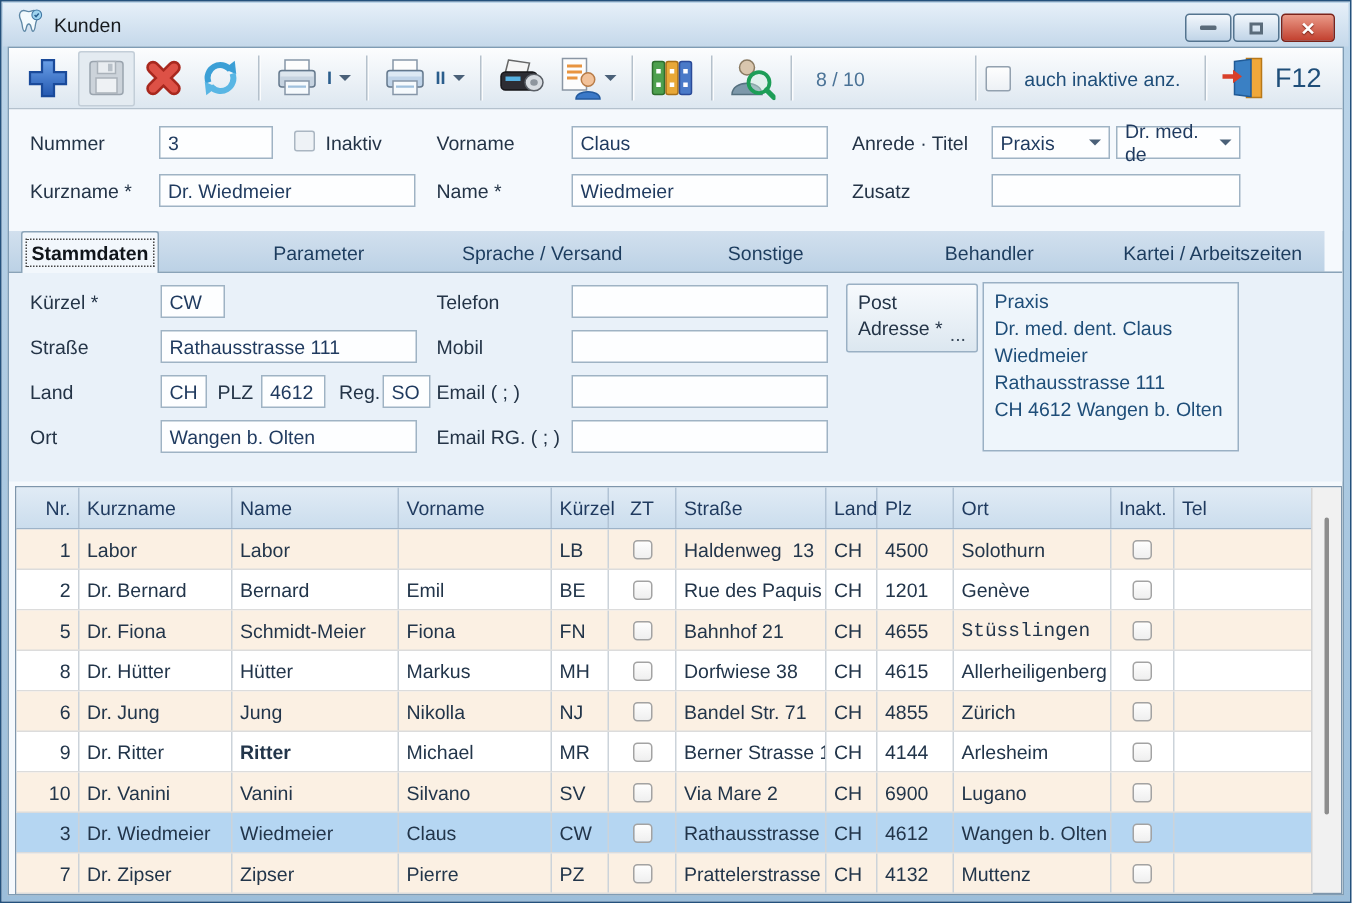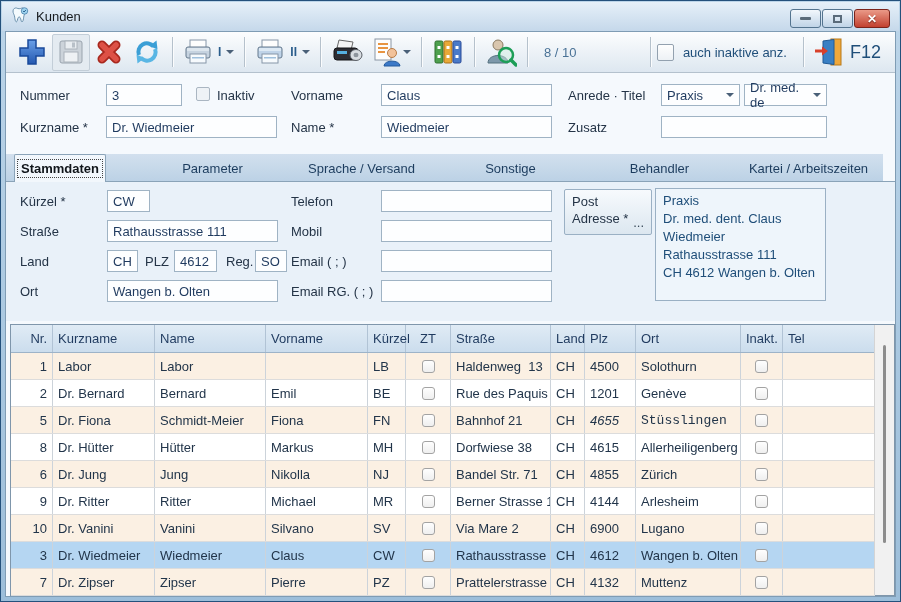--- a/index.html
+++ b/index.html
@@ -437,21 +437,21 @@
           </div>
           <div class="trow alt">
             <div class="tcell" style="width: 42px; justify-content: flex-end;">5</div>
             <div class="tcell" style="width: 102px;">Dr. Fiona</div>
             <div class="tcell" style="width: 111px;">Schmidt-Meier</div>
             <div class="tcell" style="width: 102px;">Fiona</div>
             <div class="tcell" style="width: 38px;">FN</div>
             <div class="tcell" style="width: 45px;"><span class="cb"></span></div>
             <div class="tcell" style="width: 100px;">Bahnhof 21</div>
             <div class="tcell" style="width: 34px;">CH</div>
-            <div class="tcell" style="width: 51px; font-style: italic;">4655</div>
+            <div class="tcell" style="width: 51px;">4655</div>
             <div class="tcell" style="width: 105px; font-family: Liberation Mono, monospace;">Stüsslingen</div>
             <div class="tcell" style="width: 42px;"><span class="cb"></span></div>
             <div class="tcell" style="width: 93px;"></div>
           </div>
           <div class="trow">
             <div class="tcell" style="width: 42px; justify-content: flex-end;">8</div>
             <div class="tcell" style="width: 102px;">Dr. Hütter</div>
             <div class="tcell" style="width: 111px;">Hütter</div>
             <div class="tcell" style="width: 102px;">Markus</div>
             <div class="tcell" style="width: 38px;">MH</div>
@@ -473,21 +473,21 @@
             <div class="tcell" style="width: 100px;">Bandel Str. 71</div>
             <div class="tcell" style="width: 34px;">CH</div>
             <div class="tcell" style="width: 51px;">4855</div>
             <div class="tcell" style="width: 105px; text-align: center;">Zürich</div>
             <div class="tcell" style="width: 42px;"><span class="cb"></span></div>
             <div class="tcell" style="width: 93px;"></div>
           </div>
           <div class="trow">
             <div class="tcell" style="width: 42px; justify-content: flex-end;">9</div>
             <div class="tcell" style="width: 102px;">Dr. Ritter</div>
-            <div class="tcell" style="width: 111px;">Ritter</div>
+            <div class="tcell" style="width: 111px; font-weight: bold;">Ritter</div>
             <div class="tcell" style="width: 102px;">Michael</div>
             <div class="tcell" style="width: 38px;">MR</div>
             <div class="tcell" style="width: 45px;"><span class="cb"></span></div>
             <div class="tcell" style="width: 100px;">Berner Strasse 1</div>
             <div class="tcell" style="width: 34px;">CH</div>
             <div class="tcell" style="width: 51px;">4144</div>
             <div class="tcell" style="width: 105px;">Arlesheim</div>
             <div class="tcell" style="width: 42px;"><span class="cb"></span></div>
             <div class="tcell" style="width: 93px;"></div>
           </div>

